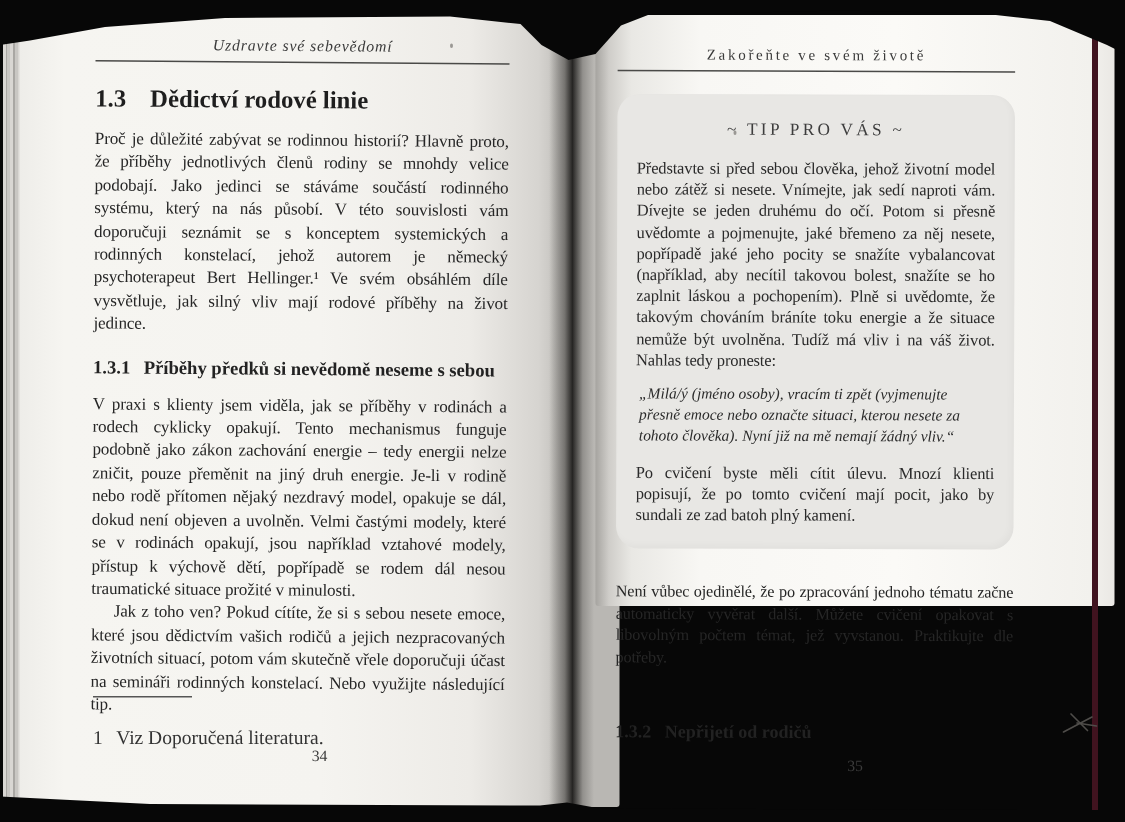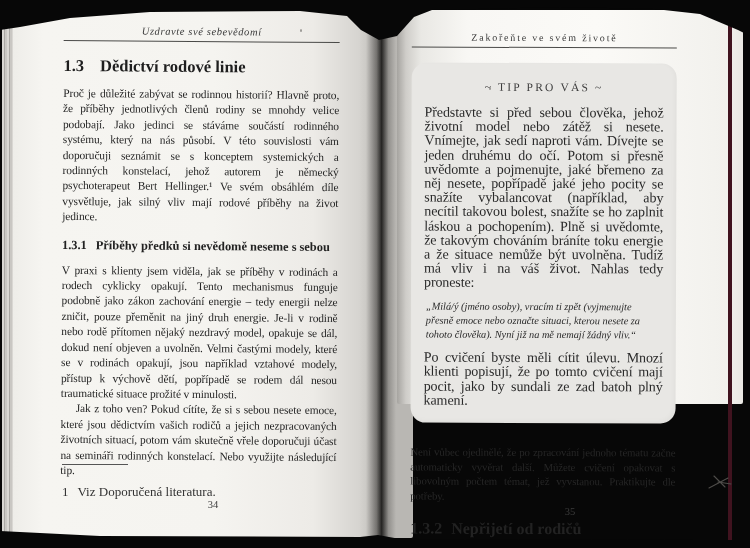--- a/index.html
+++ b/index.html
@@ -42,25 +42,25 @@
   .page-num{position:absolute;width:100%;text-align:center;font-size:10.5px;color:#3c3c3c;}
   .left-page .page-num{top:493px;}
   .right-page .page-num{top:496px;}
 
   
   .rp-inner{position:absolute;left:14px;top:22px;width:265px;transform:rotate(.2deg);color:#262626;}
   .rp-inner .running-head{letter-spacing:1.8px;font-size:10px;}
   .tip-box{margin-top:15px;background:#e8e7e4;border-radius:15px;padding:13px 13px 15px;
     box-shadow:inset -2px -2px 5px rgba(0,0,0,.03);}
   .tip-title{text-align:center;font-size:11.5px;letter-spacing:2.2px;color:#3d3d3d;margin:5px 0 13px;}
-  .tip-par{font-size:14px;line-height:14.2px;text-align:justify;letter-spacing:-.1px;color:#2a2a2a;}
+  .tip-par{font-size:11px;line-height:14.2px;text-align:justify;letter-spacing:-.1px;color:#2a2a2a;}
   .tip-quote{font-style:italic;font-size:10.3px;line-height:14.2px;margin:9px 2px;color:#2a2a2a;}
   .rp-body{font-size:10.8px;line-height:14.6px;text-align:justify;letter-spacing:-.1px;}
   .rp-inner .after-box{margin-top:22px;}
-  .rp-inner .h2{margin-top:17px;font-size:16px;}
+  .rp-inner .h2{margin-top:34px;font-size:12px;}
   .rp-inner .h2 + .rp-body{margin-top:9px;}
 
   .hair-artifact{position:absolute;left:704px;top:468px;width:30px;height:30px;}
   .speck{position:absolute;width:2px;height:3px;background:#9a9894;border-radius:50%;}
 </style>
 </head>
 <body>
 
 <div class="stage">
 

